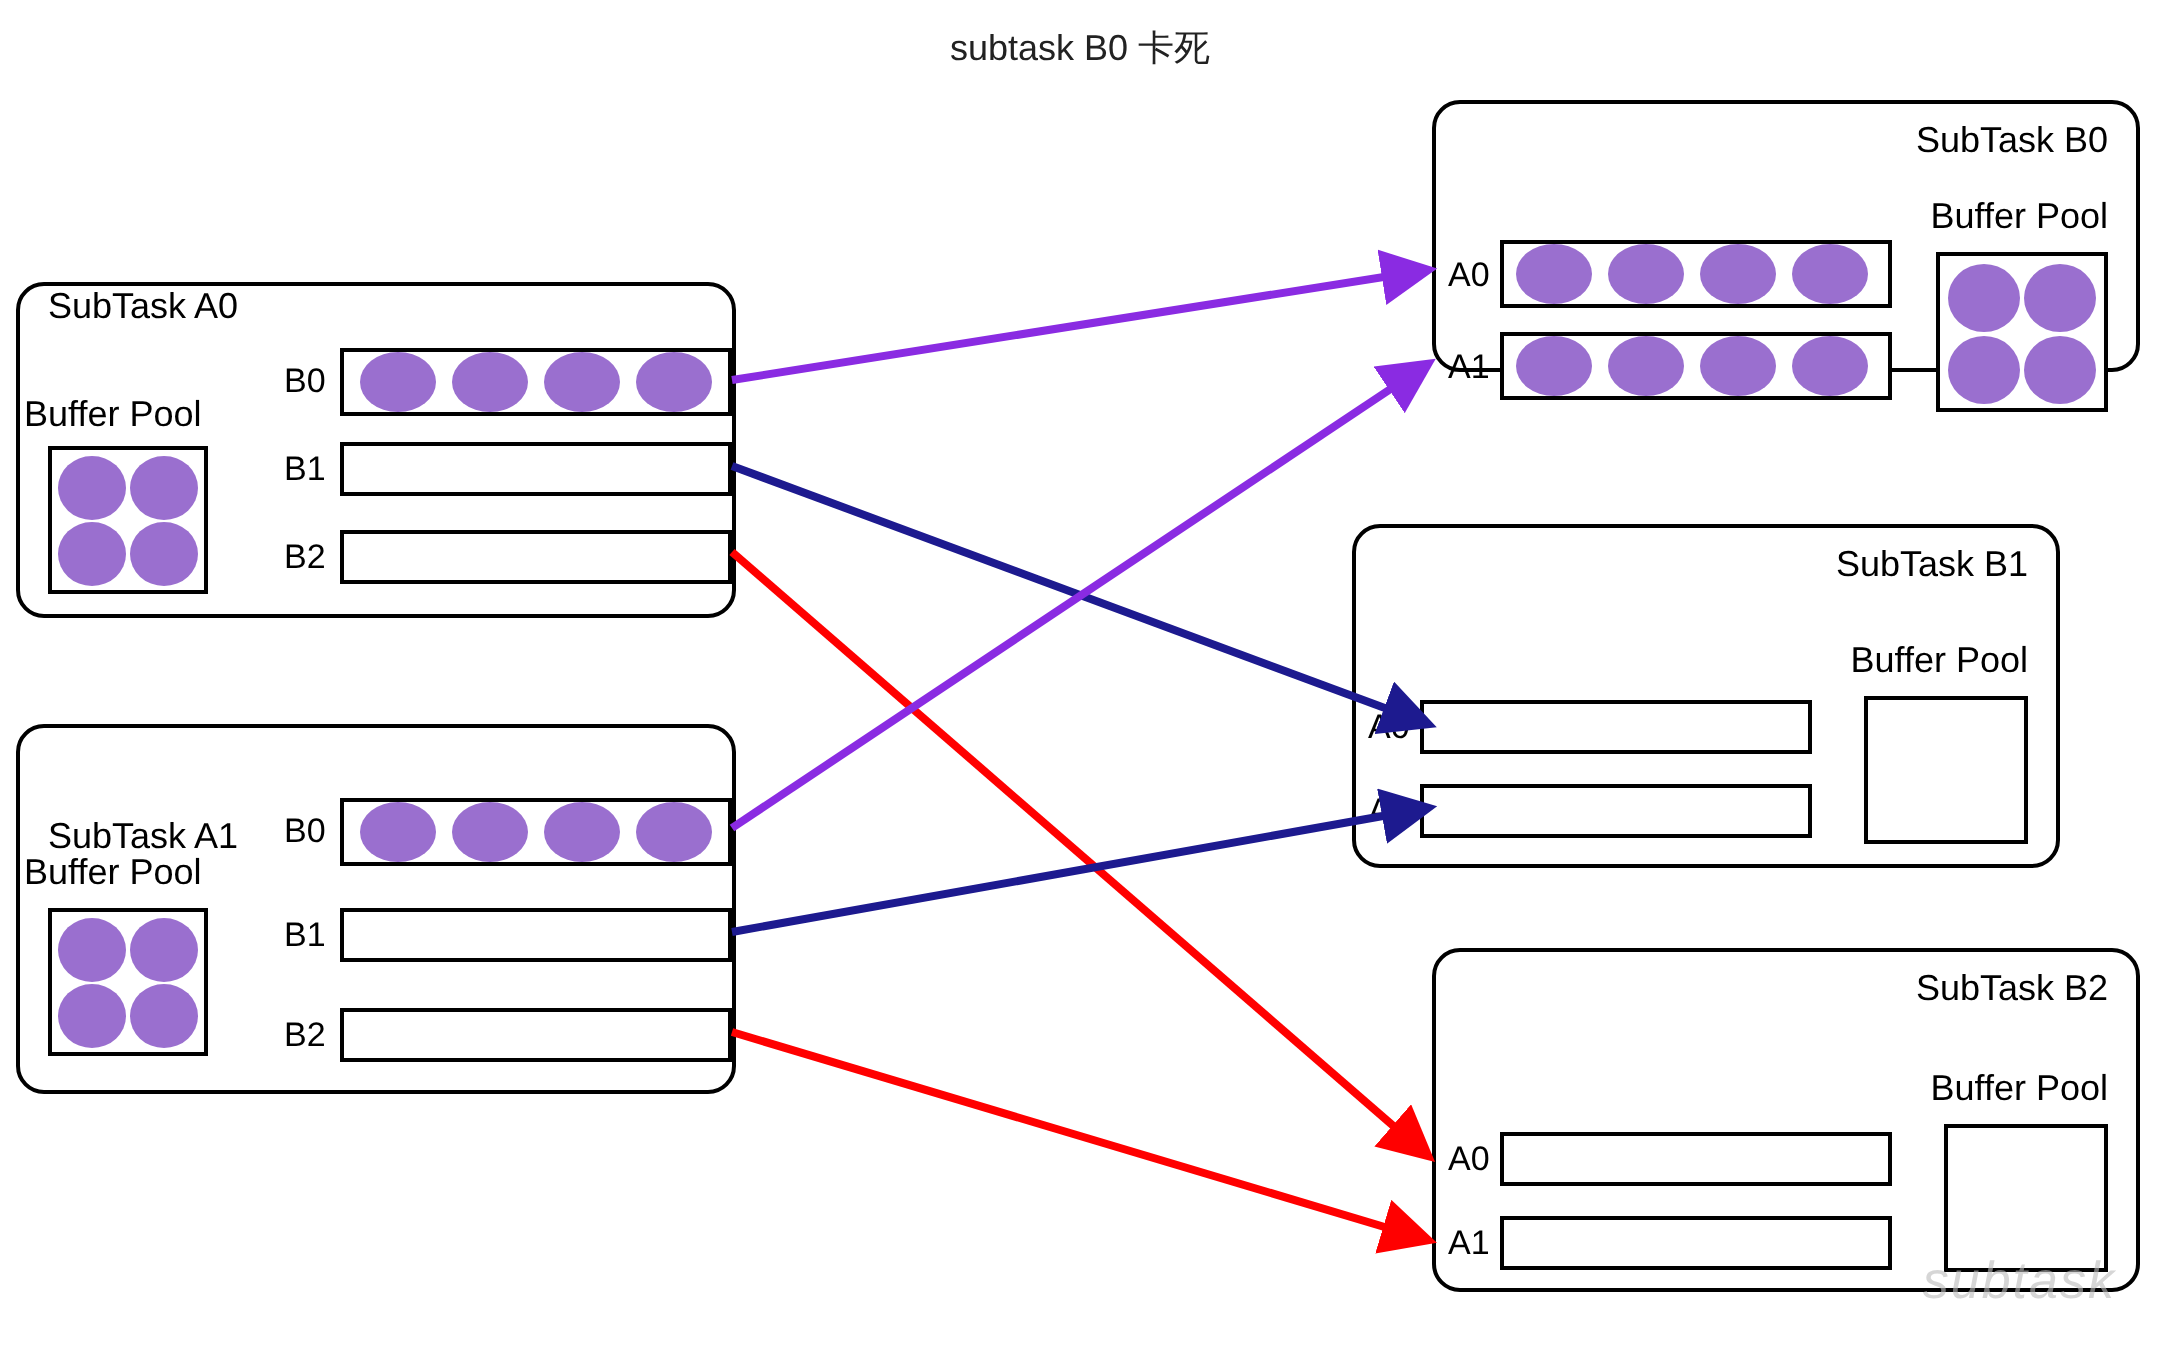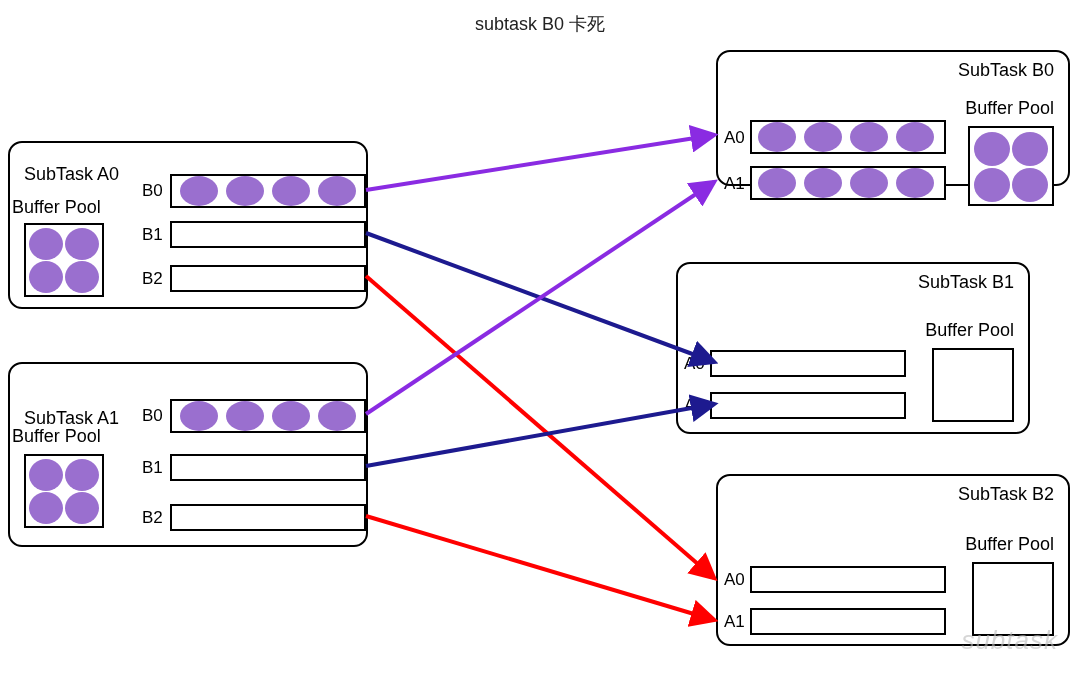--- a/index.html
+++ b/index.html
@@ -73,21 +73,21 @@
       opacity: 0.6;
       letter-spacing: 1px;
     }
   </style>
 </head>
 <body>
 
 <div class="title">subtask B0 卡死</div>
 
 <div class="task-box" style="left:8px; top:141px; width:360px; height:168px;">
-  <div class="task-title" style="left:14px; top:21px;text-align:center;">SubTask A0</div>
+  <div class="task-title" style="left:14px; top:0;text-align:center;">SubTask A0</div>
   <div class="bp-label" style="left:2px; top:54px;">Buffer Pool</div>
 
   <div class="bp-box" style="left:14px; top:80px; width:80px; height:74px;"></div>
   <div class="ball" style="left:19px; top:85px; width:34px; height:32px;"></div>
   <div class="ball" style="left:55px; top:85px; width:34px; height:32px;"></div>
   <div class="ball" style="left:19px; top:118px; width:34px; height:32px;"></div>
   <div class="ball" style="left:55px; top:118px; width:34px; height:32px;"></div>
 
   <div class="queue-label" style="left:132px; top:38px;">B0</div>
   <div class="queue" style="left:160px; top:31px; width:196px; height:34px;"></div>

